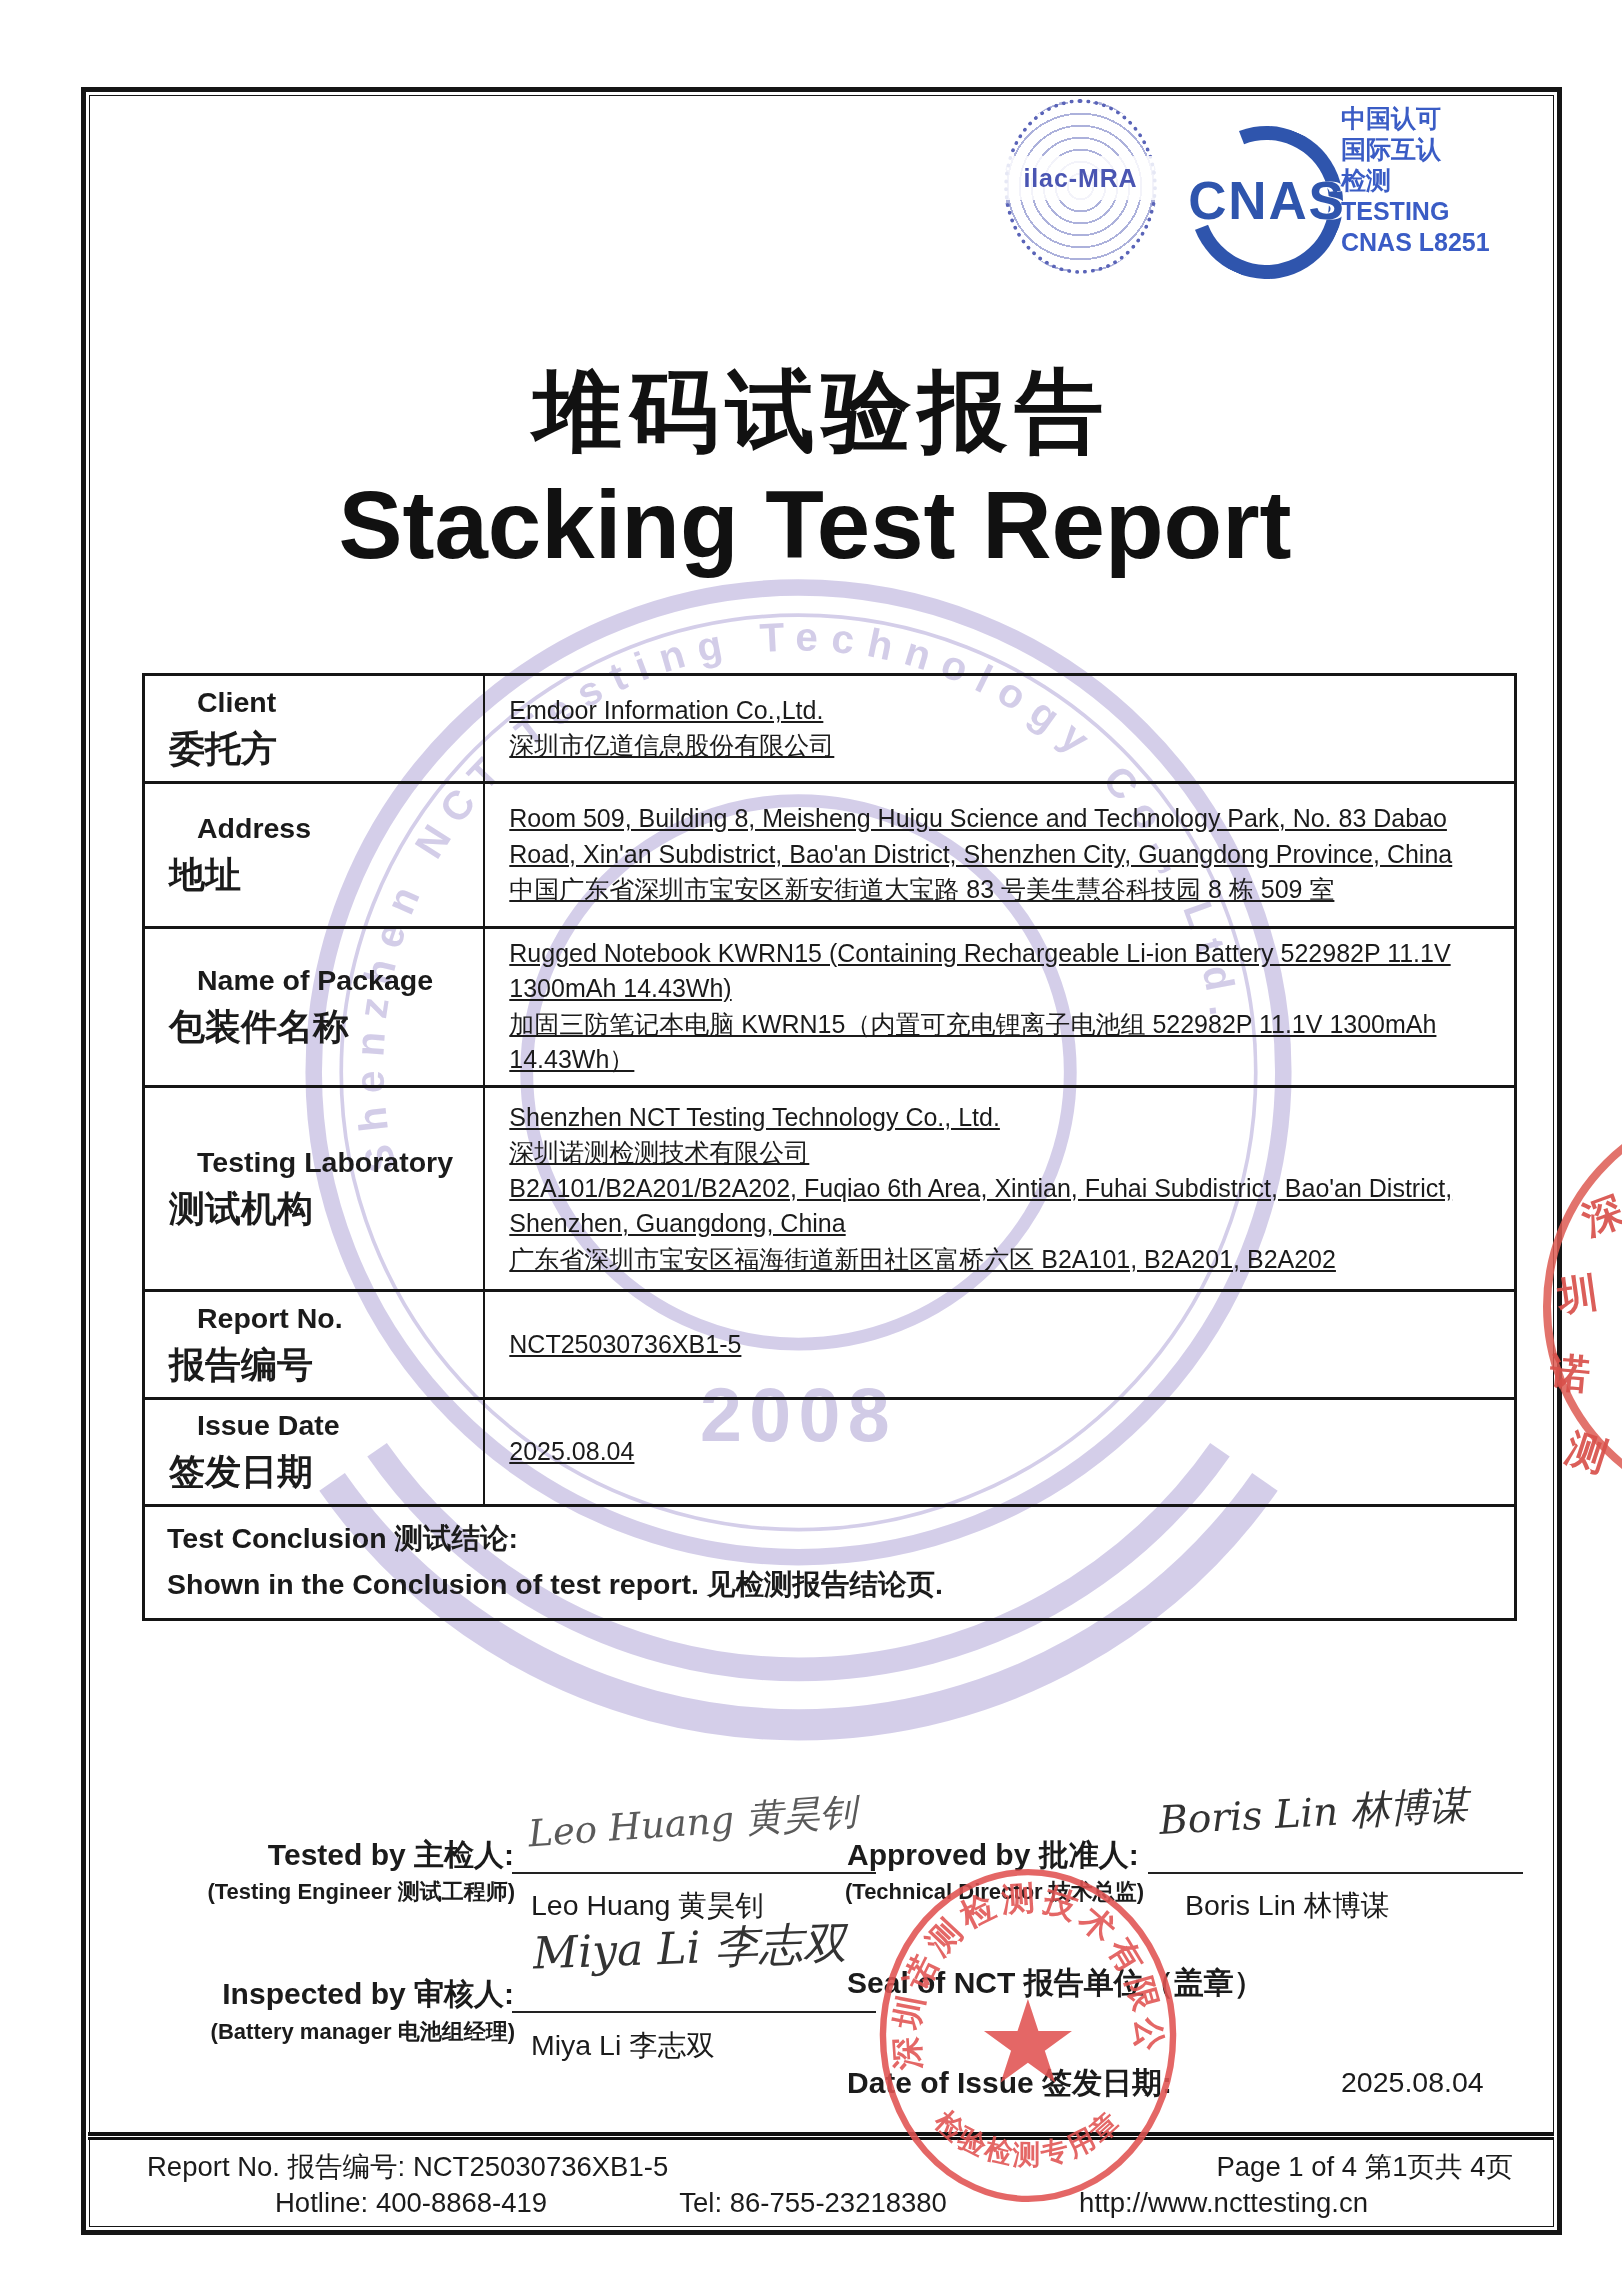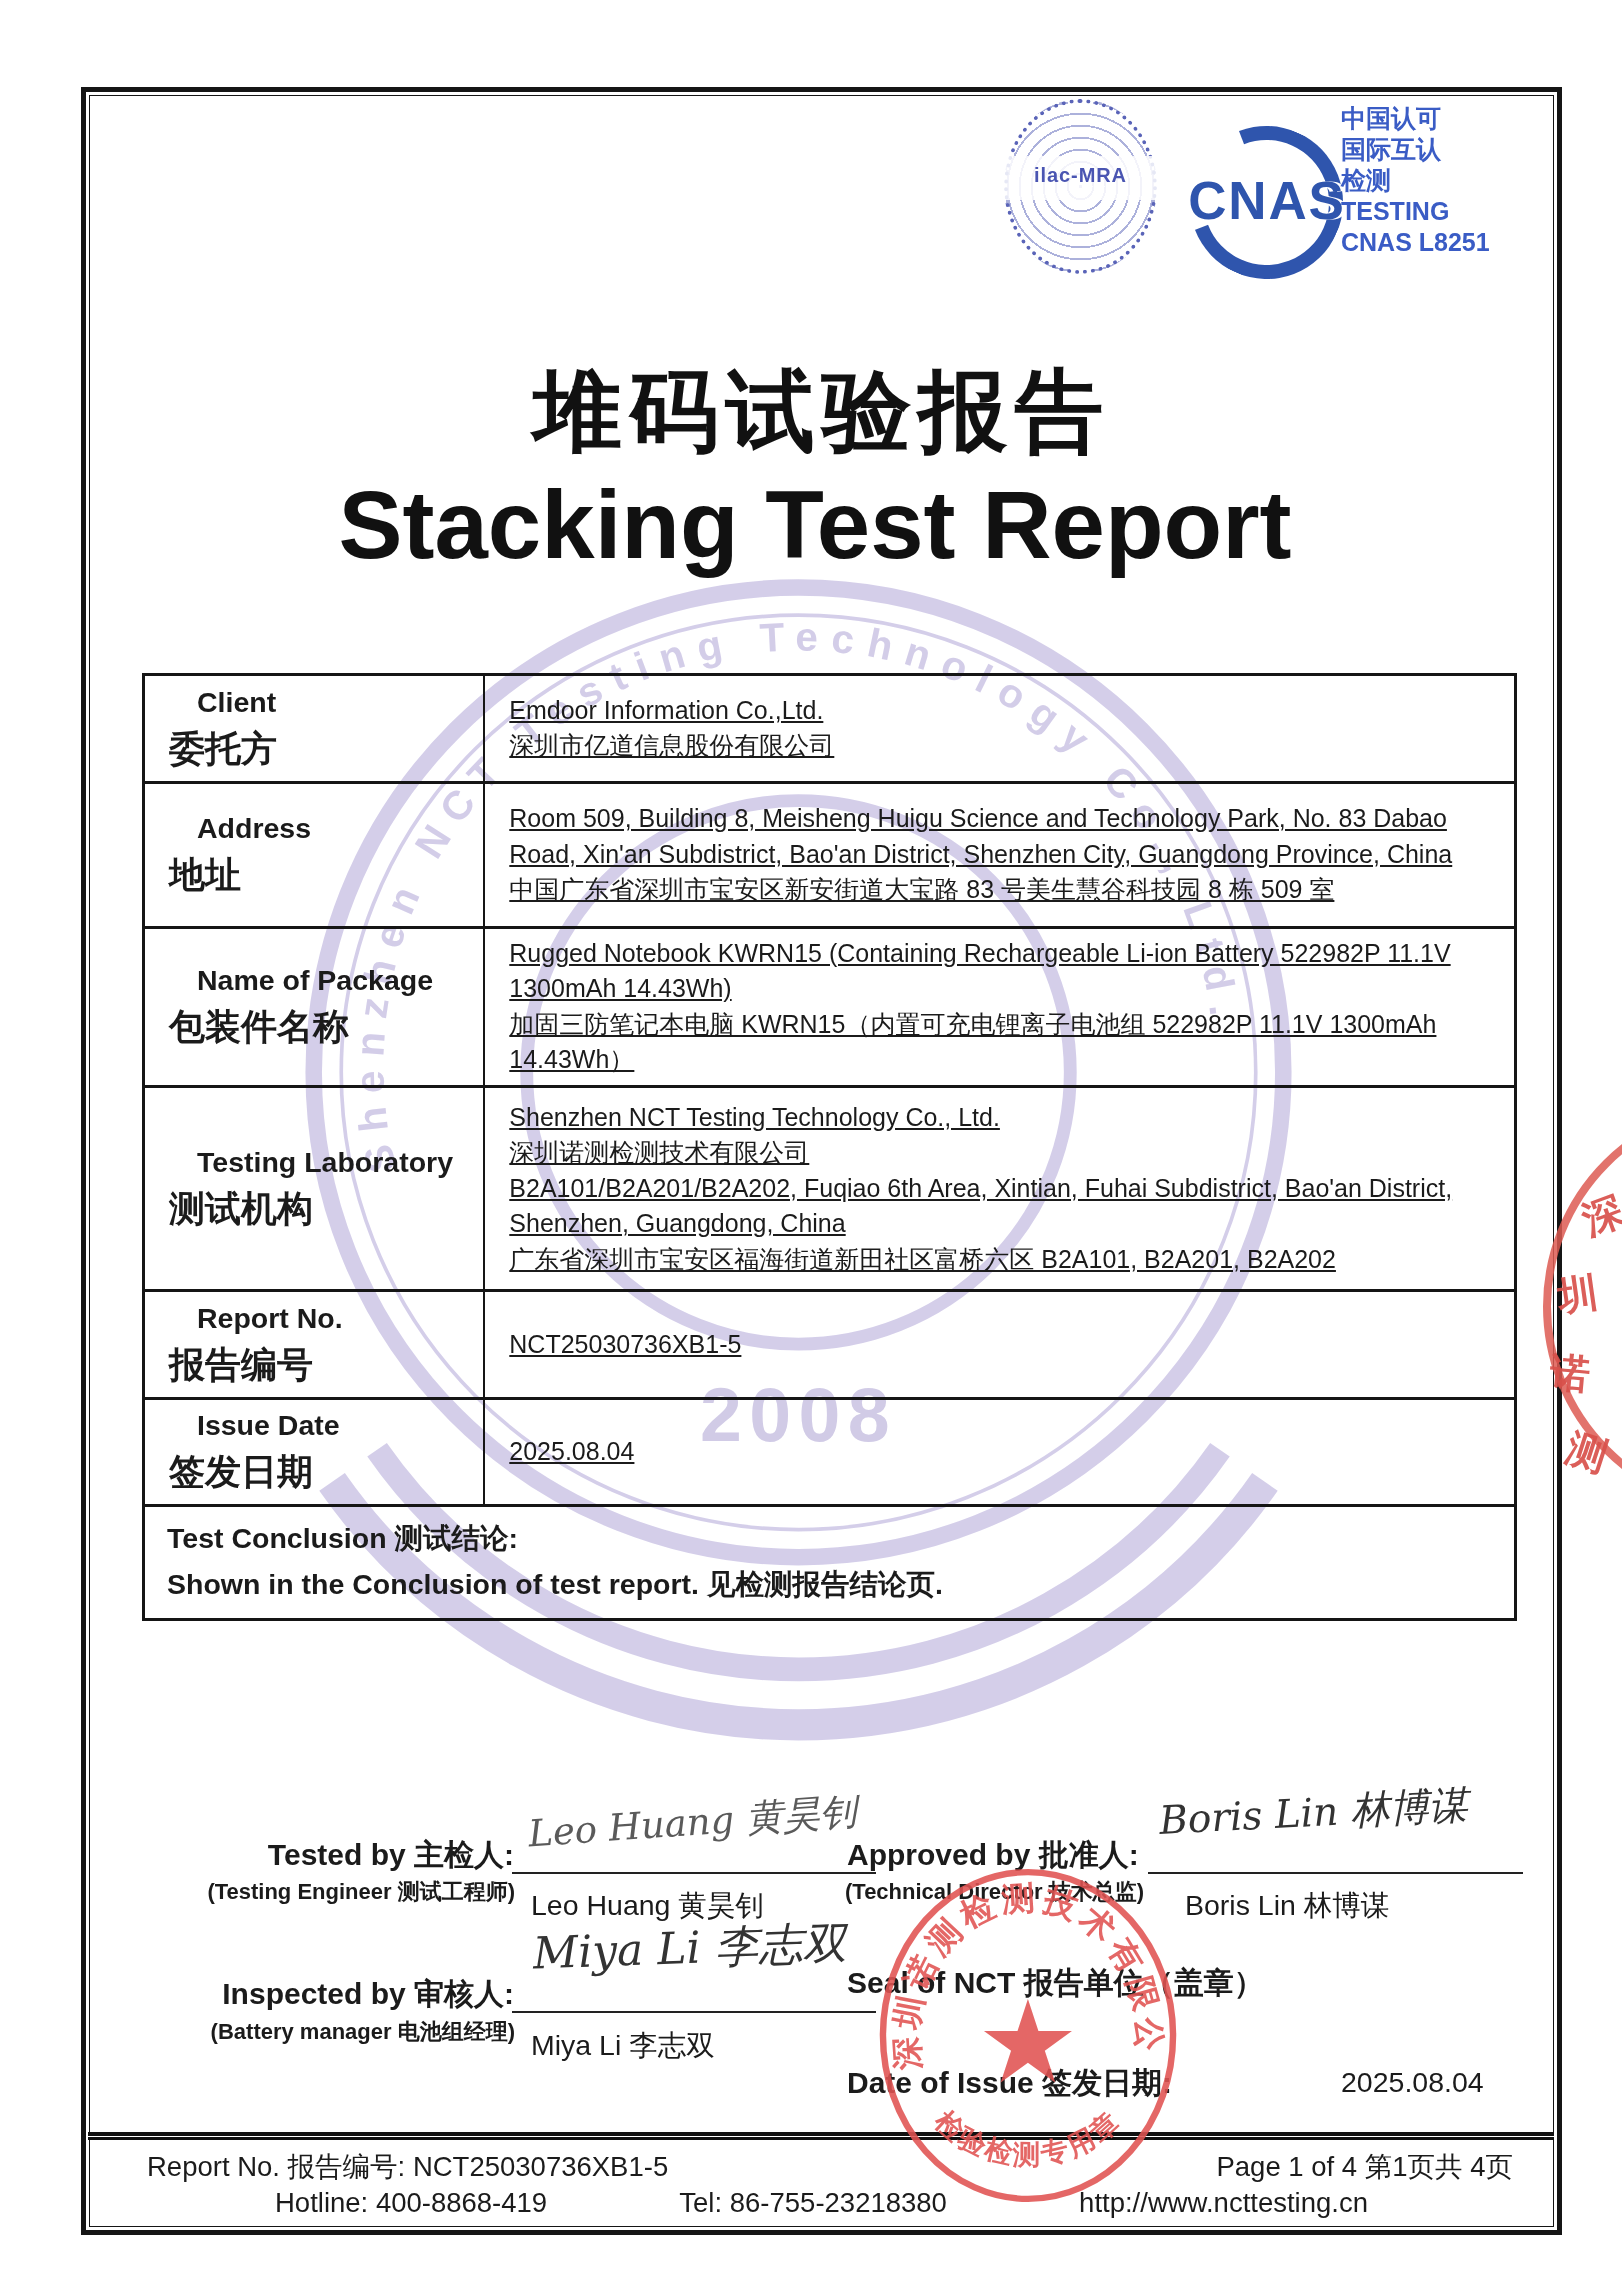--- a/index.html
+++ b/index.html
@@ -13,21 +13,21 @@
             color:#2e2a7e;font-style:italic;font-weight:bold;white-space:nowrap;}
   .nct-logo .big{font-size:88px;letter-spacing:5.5px;font-family:"Liberation Serif","DejaVu Serif",serif;}
   .nct-logo .small{font-size:42px;letter-spacing:0.9px;}
   .nct-logo::after{content:'';position:absolute;left:-5.5px;right:-5.5px;top:56%;bottom:-3.7px;
      background:repeating-linear-gradient(180deg,transparent 0 4.6px,#ffffff 4.6px 8.3px);}
   
   .ilac{position:absolute;left:1004px;top:99px;width:145px;height:167px;z-index:2;
         border:4.6px dotted #5a64b8;border-radius:50%;
         background:repeating-radial-gradient(circle at 50% 50%, rgba(90,100,184,.50) 0 1.8px, rgba(255,255,255,0) 1.8px 12px);}
   .ilac::before{content:'';position:absolute;left:-3.7px;right:-3.7px;top:53px;height:44px;background:#fff;opacity:.85;}
-  .ilac-text{position:absolute;left:-7.3px;right:-7.3px;top:61px;text-align:center;font-size:20px;font-weight:bold;
+  .ilac-text{position:absolute;left:-7.3px;right:-7.3px;top:61px;text-align:center;font-size:25px;font-weight:bold;
         color:#4a55b2;letter-spacing:0.9px;}
   .cnas{position:absolute;left:1168px;top:122px;width:198px;height:154px;z-index:2;}
   .cnas::before{content:'';position:absolute;left:22px;top:3.7px;width:125px;height:125px;border-radius:50%;
         border:14.7px solid #2f55ad;border-left-color:transparent;transform:rotate(24deg);}
   .cnas-text{position:absolute;left:0;top:48px;width:100%;text-align:center;font-size:53px;font-weight:bold;
         color:#2f55ad;letter-spacing:1.8px;text-shadow:3.7px 0 0 #fff,-3.7px 0 0 #fff;}
   .cert-text{position:absolute;left:1341px;top:103px;z-index:2;font-size:25px;font-weight:bold;color:#3a5cc5;line-height:1.24;}
   
   .title-zh{position:absolute;left:81px;width:1482px;top:352px;text-align:center;z-index:1;
         font-family:"Liberation Serif","DejaVu Serif",serif;font-weight:bold;font-size:89px;letter-spacing:7.3px;color:#111;}

